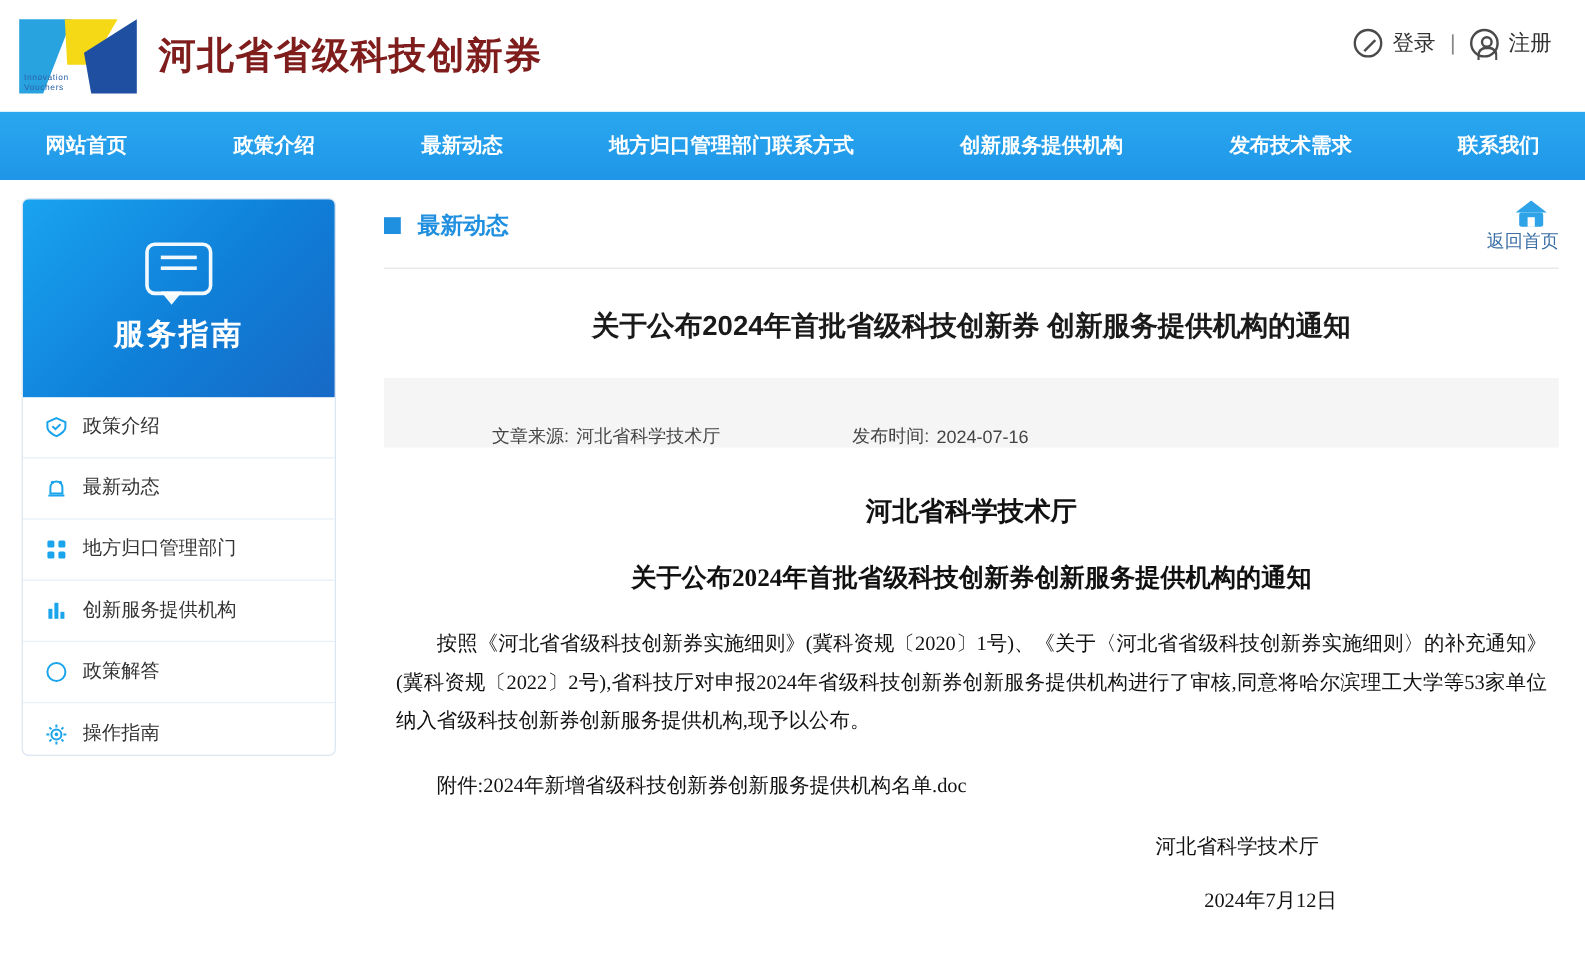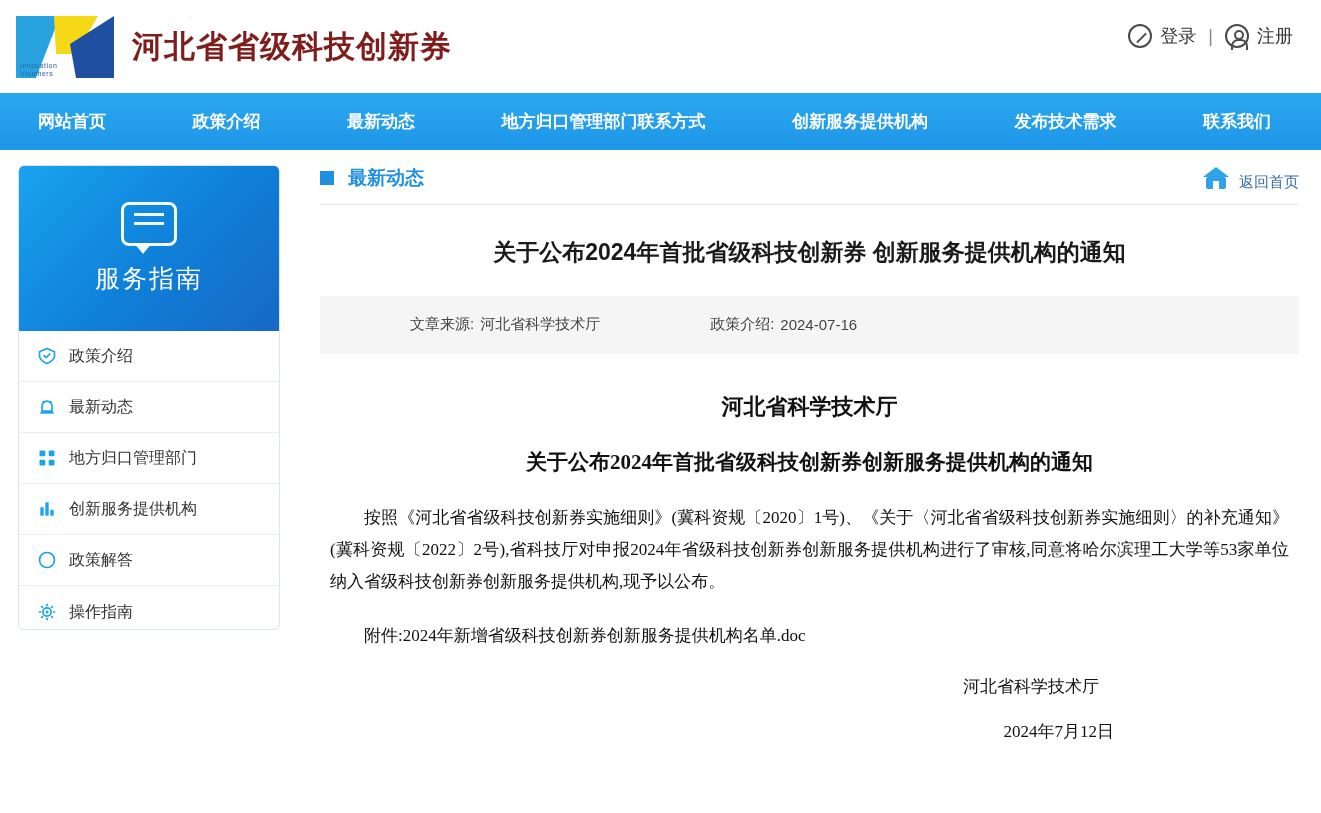--- a/index.html
+++ b/index.html
@@ -67,21 +67,21 @@
     border-bottom: none;
   }
 
   
   .nav {
     height: 57px;
     background: linear-gradient(180deg, #2aa7ef 0%, #1f96e8 100%);
     display: flex;
     align-items: center;
     justify-content: space-between;
-    padding: 0 44px 0 32px;
+    padding: 0 32px 0 32px;
   }
   .nav-item {
     color: #ffffff;
     font-size: 17px;
     font-weight: bold;
     cursor: pointer;
     white-space: nowrap;
     padding: 0 6px;
   }
 
@@ -119,21 +119,21 @@
     width: 30px; height: 3px; background: rgba(255,255,255,.95);
     box-shadow: 0 9px 0 rgba(255,255,255,.95);
   }
   .sb-chat::after {
     content: ""; position: absolute; left: 10px; bottom: -11px;
     width: 0; height: 0;
     border-left: 9px solid transparent;
     border-right: 9px solid transparent;
     border-top: 11px solid rgba(255,255,255,.95);
   }
-  .sb-title { font-size: 25px; font-weight: normal; letter-spacing: 2px; }
+  .sb-title { font-size: 25px; font-weight: bold; letter-spacing: 2px; }
   .sb-list { list-style: none; margin: 0; padding: 0; }
   .sb-item {
     height: 51px;
     display: flex; align-items: center;
     padding-left: 18px;
     border-bottom: 1px solid #e6eef6;
     font-size: 16px; color: #333;
     cursor: pointer;
   }
   .sb-item:last-child { border-bottom: none; }
@@ -147,36 +147,36 @@
     min-width: 0;
   }
   .crumb-row {
     display: flex; align-items: center; justify-content: space-between;
     border-bottom: 1px solid #e3e3e3;
     padding-bottom: 12px;
   }
   .crumb-left { display: flex; align-items: center; }
   .crumb-sq { width: 14px; height: 14px; background: #1f8fe0; margin-right: 14px; }
   .crumb-title { color: #1f8fe0; font-size: 19px; font-weight: bold; }
-  .crumb-right { display: flex; align-items: flex-end; }
+  .crumb-right { display: flex; align-items: flex-end; flex-direction: column; }
   .home-ico { width: 30px; height: 28px; margin-right: 8px; position: relative; }
   .crumb-home-link { font-size: 15px; color: #3a6ea5; cursor: pointer; }
 
   .article-title {
     text-align: center;
     font-size: 23px;
     font-weight: bold;
     color: #1a1a1a;
     margin: 30px 0 26px;
     line-height: 1.5;
   }
   .meta-bar {
     background: #f5f5f5;
     height: 58px;
-    display: flex; align-items: center;
+    display: flex; align-items: flex-end;
     font-size: 15px; color: #444;
     padding-left: 90px;
   }
   .meta-bar .meta-2 { margin-left: 110px; }
 
   .doc { padding: 0 10px; }
   .doc-org {
     text-align: center;
     font-family: "Liberation Serif", serif;
     font-size: 22px; font-weight: bold;
@@ -339,21 +339,21 @@
           </span>
           <span class="crumb-home-link">返回首页</span>
         </div>
       </div>
 
       <div class="article-title">关于公布2024年首批省级科技创新券 创新服务提供机构的通知</div>
 
       <div class="meta-bar">
         <span>文章来源:</span>
         <span style="margin-left:6px">河北省科学技术厅</span>
-        <span class="meta-2">政策介绍:</span>
+        <span class="meta-2">发布时间:</span>
         <span style="margin-left:6px">2024-07-16</span>
       </div>
 
       <div class="doc">
         <div class="doc-org">河北省科学技术厅</div>
         <div class="doc-head">关于公布2024年首批省级科技创新券创新服务提供机构的通知</div>
         <div class="doc-p indent">按照《河北省省级科技创新券实施细则》(冀科资规〔2020〕1号)、《关于〈河北省省级科技创新券实施细则〉的补充通知》(冀科资规〔2022〕2号),省科技厅对申报2024年省级科技创新券创新服务提供机构进行了审核,同意将哈尔滨理工大学等53家单位纳入省级科技创新券创新服务提供机构,现予以公布。</div>
         <div class="doc-attach">附件:2024年新增省级科技创新券创新服务提供机构名单.doc</div>
         <div class="doc-sign">河北省科学技术厅</div>
         <div class="doc-date">2024年7月12日</div>

